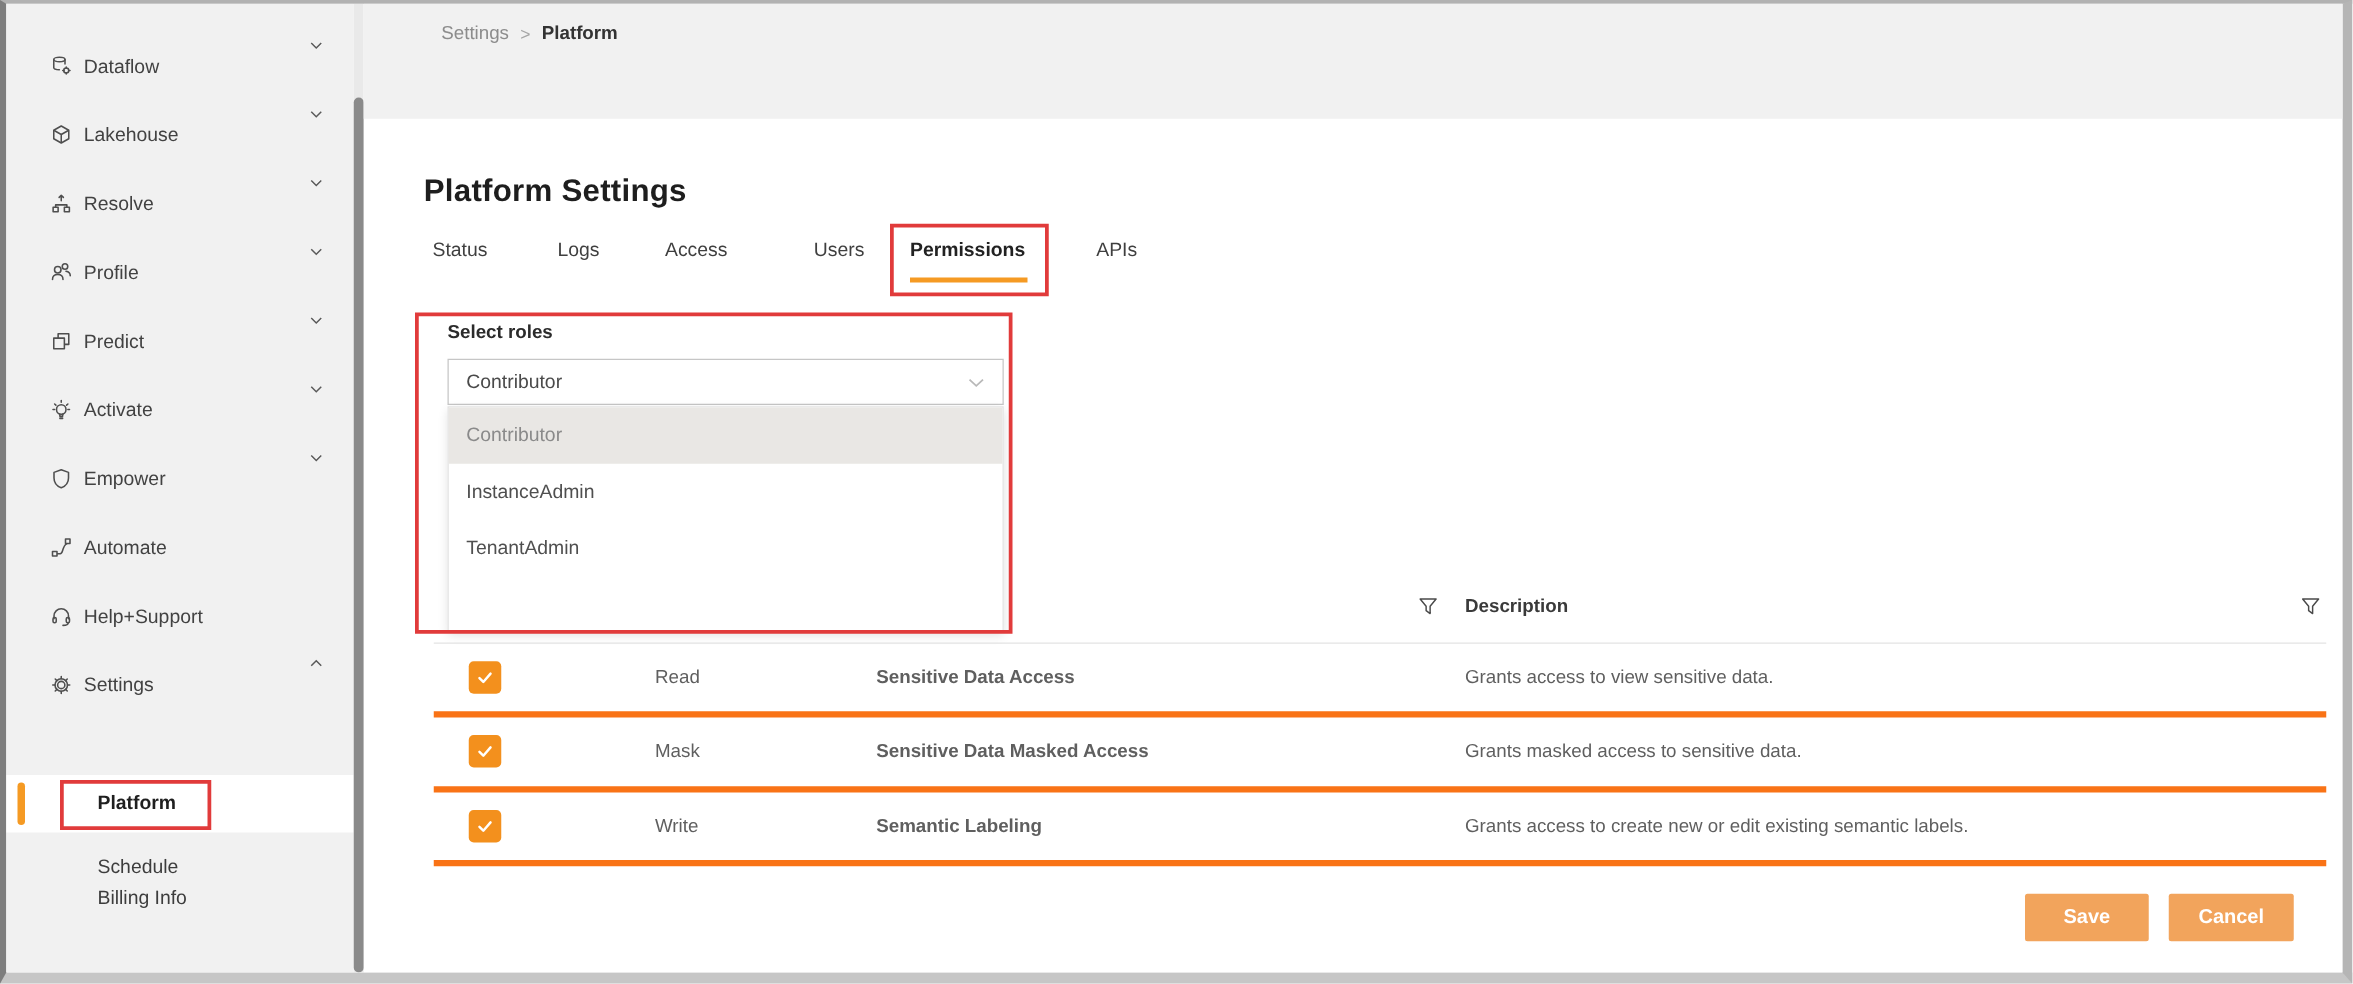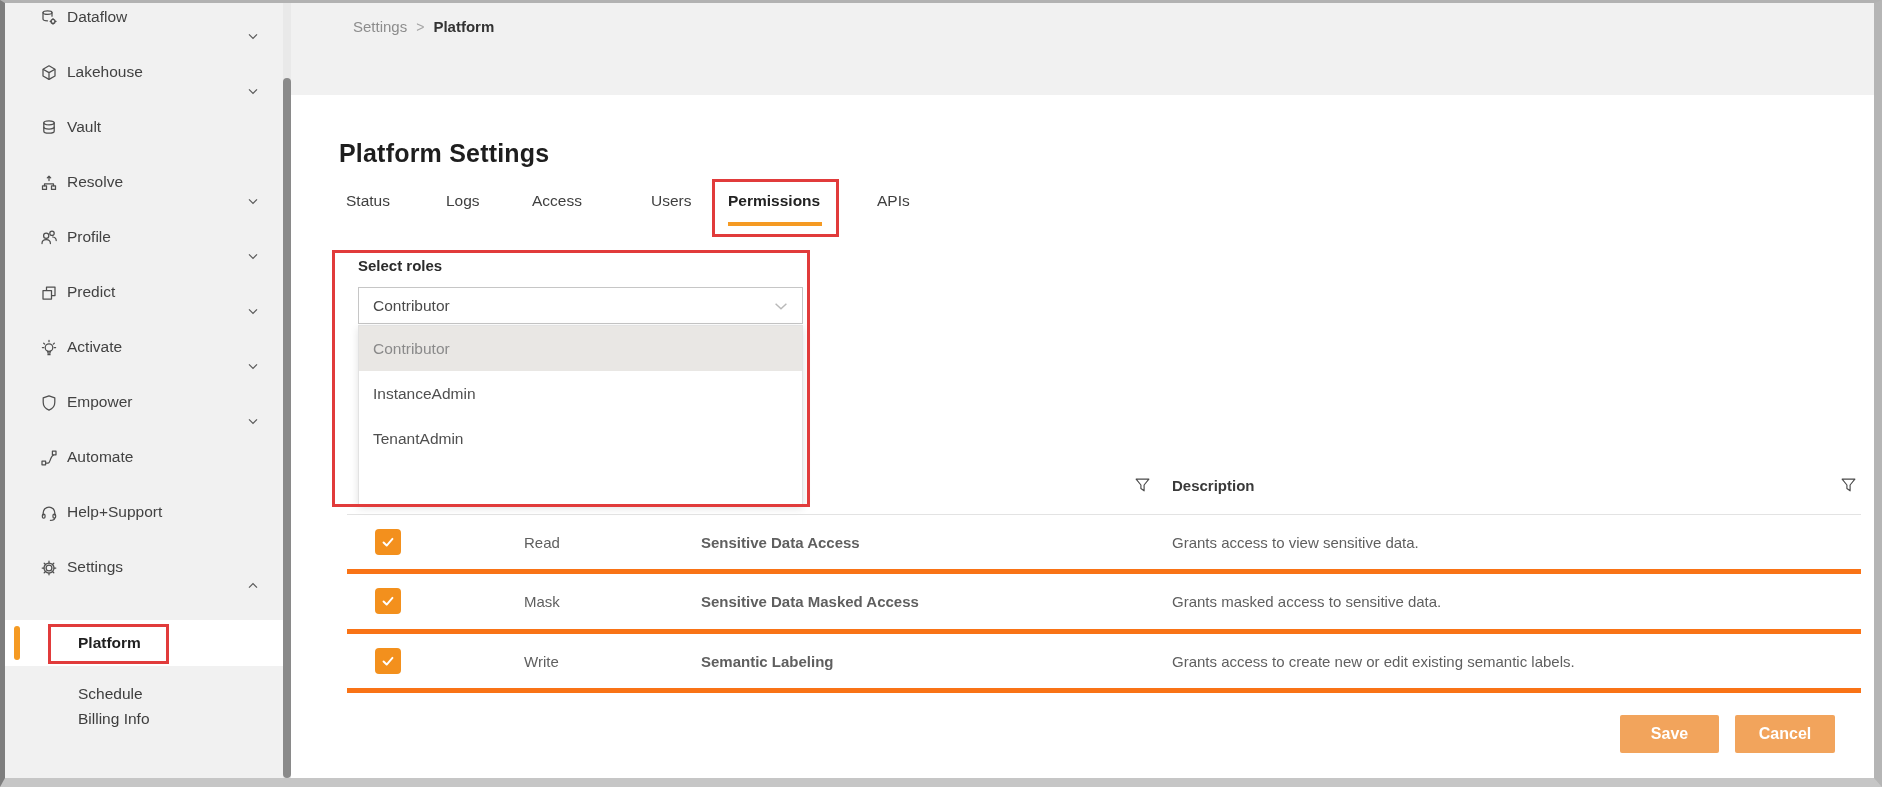--- a/index.html
+++ b/index.html
@@ -6,21 +6,21 @@
   *{box-sizing:border-box;}
   body{font-family:"Liberation Sans","DejaVu Sans",sans-serif;}
 
   .frame{position:relative;width:1882px;height:787px;background:#fff;overflow:hidden;
     border-top:3px solid #b2b2b2;border-left:5px solid #7e7e7e;
     border-right:8px solid #b5b5b5;border-bottom:9px solid #c6c6c6;}
 
   
   .sidebar{position:absolute;left:0;top:0;width:278px;height:100%;background:#f1f1f1;}
   .nav{position:absolute;left:0;top:5px;right:0;}
-  .nav-item{position:relative;height:55px;display:flex;align-items:flex-start;padding-left:33px;cursor:pointer;}
+  .nav-item{position:relative;height:55px;display:flex;align-items:flex-end;padding-left:33px;cursor:pointer;}
   .nav-icon{width:22px;height:20px;display:inline-flex;align-items:center;justify-content:center;flex:0 0 22px;}
   .nav-icon svg{display:block;}
   .nav-label{margin-left:7px;font-size:15.5px;color:#424242;}
   .chev{position:absolute;left:240px;top:50%;transform:translateY(-50%);display:inline-flex;}
 
   .sub-item{position:absolute;left:0;right:0;cursor:pointer;}
   .sub-platform{top:617px;height:46px;background:#ffffff;}
   .sub-schedule{top:663px;height:55px;}
   .sub-billing{top:688px;height:55px;}
   .sub-label{position:absolute;left:73px;top:50%;transform:translateY(-50%);font-size:15.5px;color:#3d3d3d;}
@@ -112,30 +112,20 @@
           </svg>
         </span>
         <span class="nav-label">Lakehouse</span>
         <span class="chev">
           <svg width="16" height="16" viewBox="0 0 20 20" fill="none" stroke="#5a5a5a" stroke-width="1.5">
               <polyline points="5,8 10,13 15,8"></polyline>
             </svg>
         </span>
       </div>
 
-      <div class="nav-item">
-        <span class="nav-icon">
-          <svg width="20" height="20" viewBox="0 0 20 20" fill="none" stroke="#4f4f4f" stroke-width="1.25" stroke-linecap="round">
-            <ellipse cx="10" cy="4.8" rx="5.2" ry="2"></ellipse>
-            <path d="M4.8,4.8 v8.4 c0,1.1 2.3,2 5.2,2 s5.2,-0.9 5.2,-2 V4.8"></path>
-            <path d="M4.8,9 c0,1.1 2.3,2 5.2,2 s5.2,-0.9 5.2,-2"></path>
-          </svg>
-        </span>
-        <span class="nav-label">Vault</span>
-      </div>
 
       <div class="nav-item">
         <span class="nav-icon">
           <svg width="20" height="20" viewBox="0 0 20 20" fill="none" stroke="#4f4f4f" stroke-width="1.25" stroke-linecap="round" stroke-linejoin="round">
             <path d="M10,3.2 v4.4 M8.3,4.9 L10,3.2 L11.7,4.9 M5.5,10.9 h9 M5.5,10.9 v1.9 M14.5,10.9 v1.9"></path>
             <rect x="3.5" y="12.8" width="4" height="3.6"></rect>
               <rect x="12.5" y="12.8" width="4" height="3.6"></rect>
           </svg>
         </span>
         <span class="nav-label">Resolve</span>

